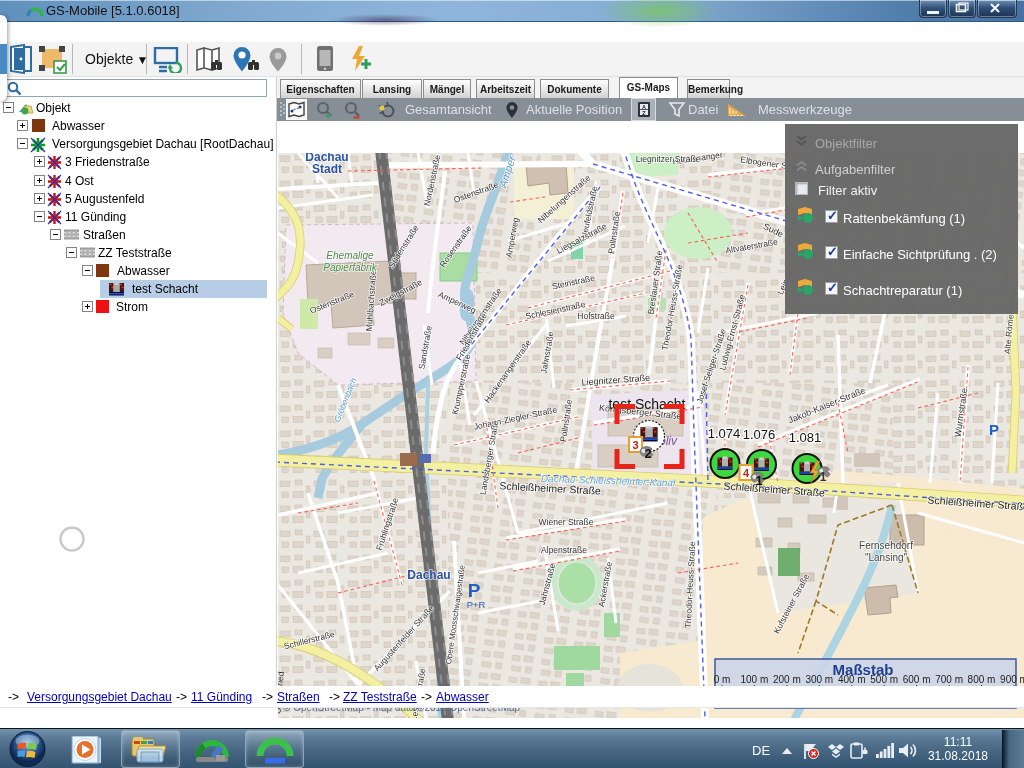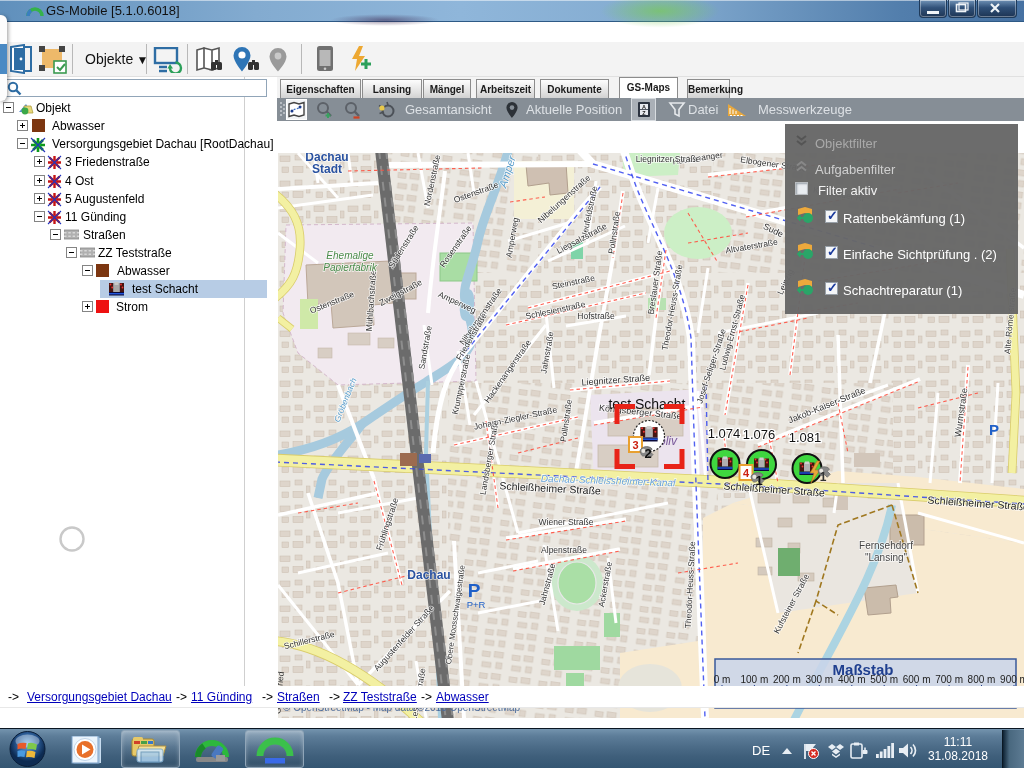--- a/index.html
+++ b/index.html
@@ -7,21 +7,21 @@
 #titlebar{left:0;top:0;width:1024px;height:22px;background:linear-gradient(90deg,#6090bc 0%,#83abd0 25%,#8fb6da 45%,#83abd0 65%,#527eac 88%,#4671a2 100%);box-shadow:inset 0 -1px 0 #2e5a86, inset 0 1px 0 rgba(255,255,255,0.5);}
 #titleblob1{left:600px;top:-6px;width:120px;height:34px;background:radial-gradient(ellipse at center,rgba(120,200,90,0.75),rgba(120,200,90,0) 70%);}
 #titleblob2{left:330px;top:14px;width:110px;height:12px;background:radial-gradient(ellipse at center,rgba(60,40,80,0.55),rgba(60,40,80,0) 70%);}
 #titletext{left:46px;top:3px;font-size:13px;color:#111;}
 .capbtn{top:0;height:18px;background:linear-gradient(180deg,rgba(150,175,200,0.5),rgba(30,55,90,0.6) 45%,rgba(10,25,50,0.7));border:1px solid #1e3a5a;border-top:none;border-radius:0 0 4px 4px;box-shadow:inset 0 0 0 1px rgba(255,255,255,0.35);}
 #menubar{left:0;top:22px;width:1024px;height:20px;background:#f0f0f0;font-size:13px;color:#111;}
 #menubar span{position:absolute;top:2px;}
 #toolbar{left:0;top:42px;width:1024px;height:35px;background:#f3f3f3;border-bottom:1px solid #e0e0e0;}
 .tsep{top:2px;width:1px;height:30px;background:#b8b8b8;}
 #objekte{left:85px;top:9px;font-size:14px;color:#111;}
-#leftpanel{left:0;top:77px;width:245px;height:609px;background:#fff;border-right:1px solid #cfcfcf;padding-left:40px;}
+#leftpanel{left:0;top:77px;width:277px;height:609px;background:#fff;border-right:1px solid #cfcfcf;padding-left:40px;}
 #searchbox{left:4px;top:2px;width:263px;height:18px;border:1px solid #91a5b8;background:#fff;}
 #tree{left:0;top:22px;width:277px;height:580px;font-size:12px;color:#000;}
 .trow{position:absolute;height:18px;line-height:18px;white-space:nowrap;}
 .texp{position:absolute;width:11px;height:11px;border:1px solid #848484;background:#fff;top:3px;}
 .texp:before{content:"";position:absolute;left:2px;top:4px;width:5px;height:1px;background:#000;}
 .texp.plus:after{content:"";position:absolute;left:4px;top:2px;width:1px;height:5px;background:#000;}
 .tico{position:absolute;top:2px;width:13px;height:13px;}
 .tsel{position:absolute;left:100px;top:0;width:167px;height:18px;background:#b7cce5;}
 #tabstrip{left:277px;top:77px;width:747px;height:21px;background:#f3f3f3;}
 .tab{position:absolute;top:2px;height:19px;background:linear-gradient(180deg,#fdfdfd,#e0e0e0 70%,#d2d2d2);border:1px solid #8c8c8c;border-bottom:none;font-size:10px;font-weight:bold;color:#1a1a1a;text-align:center;line-height:19px;white-space:nowrap;}

